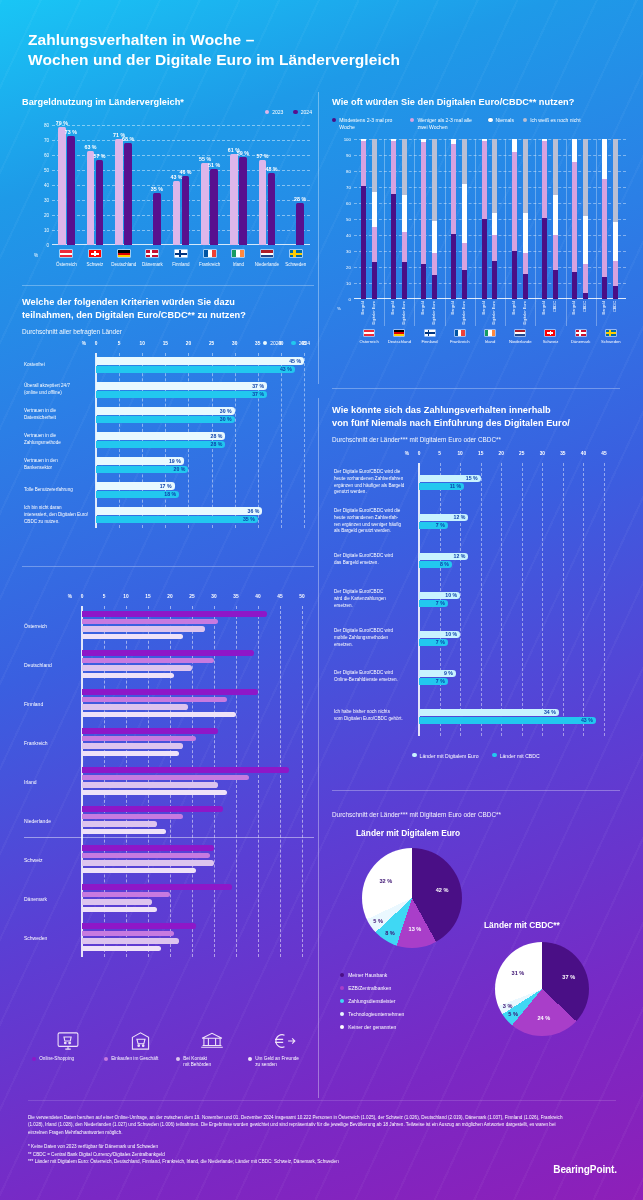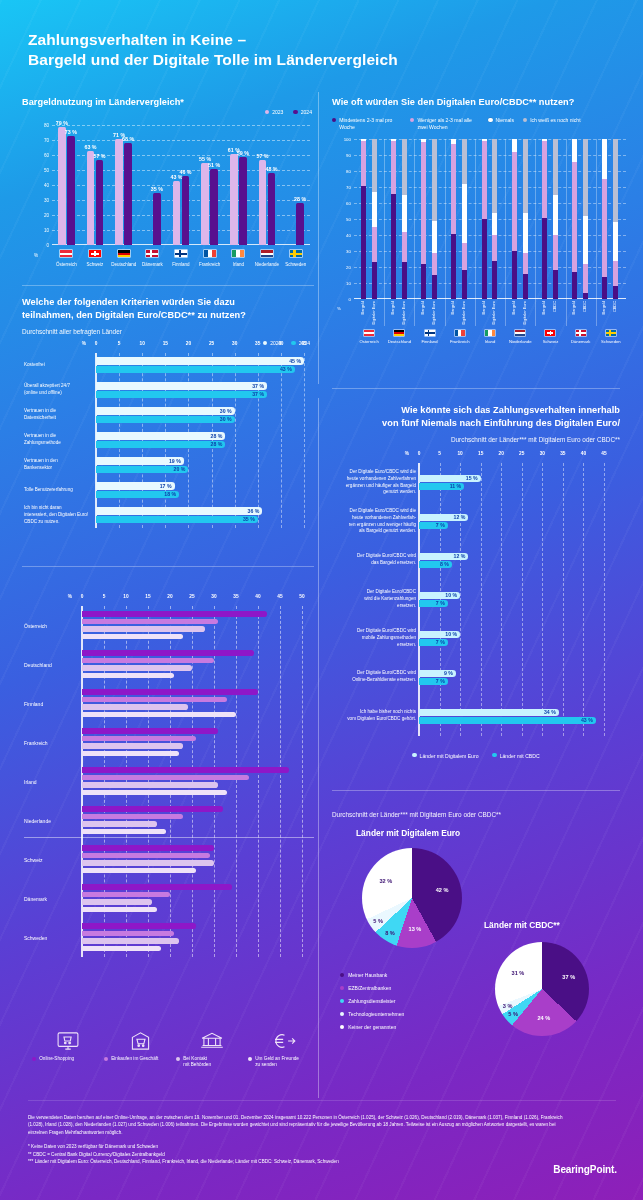--- a/index.html
+++ b/index.html
@@ -80,22 +80,22 @@
   .notes{margin-top:7px;}
   .brand{position:absolute;right:26px;top:1164px;font-size:10px;font-weight:bold;letter-spacing:-.1px;}
 </style>
 </head>
 <body>
 
 <div class="wrap">
   <div class="sheen"></div>
 
   <div class="title">
-    <div>Zahlungsverhalten in Keine –</div>
-    <div>Bargeld und der Digitale Tolle im Ländervergleich</div>
+    <div>Zahlungsverhalten in Woche –</div>
+    <div>Wochen und der Digitale Euro im Ländervergleich</div>
   </div>
 
   <div class="divider-v" style="left:318px;top:92px;height:292px;"></div>
   <div class="divider-v" style="left:318px;top:398px;height:700px;"></div>
   <div class="divider-h" style="left:22px;top:285px;width:292px;"></div>
   <div class="divider-h" style="left:22px;top:566px;width:292px;"></div>
   <div class="divider-h" style="left:332px;top:388px;width:288px;"></div>
   <div class="divider-h" style="left:332px;top:790px;width:288px;"></div>
   <div class="divider-h" style="left:28px;top:1100px;width:588px;opacity:.45;"></div>
 
@@ -731,21 +731,21 @@
             </svg>
           </div>
           <div class="lb">
             <span class="dot" style="background:#efe2f8"></span>
             <span>Um Geld an Freunde<br>zu senden</span>
           </div>
         </div>
       </div>
   </div>
 
-  <div class="panel hb" style="left:332px;top:404px;width:288px;text-align:right;">
+  <div class="panel hb" style="left:332px;top:404px;width:288px;">
     <div class="h2">
       <div>Wie könnte sich das Zahlungsverhalten innerhalb</div>
       <div>von fünf Niemals nach Einführung des Digitalen Euro/</div>
     </div>
     <div class="sub">Durchschnitt der Länder*** mit Digitalem Euro oder CBDC**</div>
     <div id="c5" style="position:relative;height:300px;margin-top:8px;">
         <div class="tick" style="left: 87px; top: 0px;">0</div>
         <div class="tick" style="left: 107.556px; top: 0px;">5</div>
         <div class="tick" style="left: 128.111px; top: 0px;">10</div>
         <div class="tick" style="left: 148.667px; top: 0px;">15</div>

